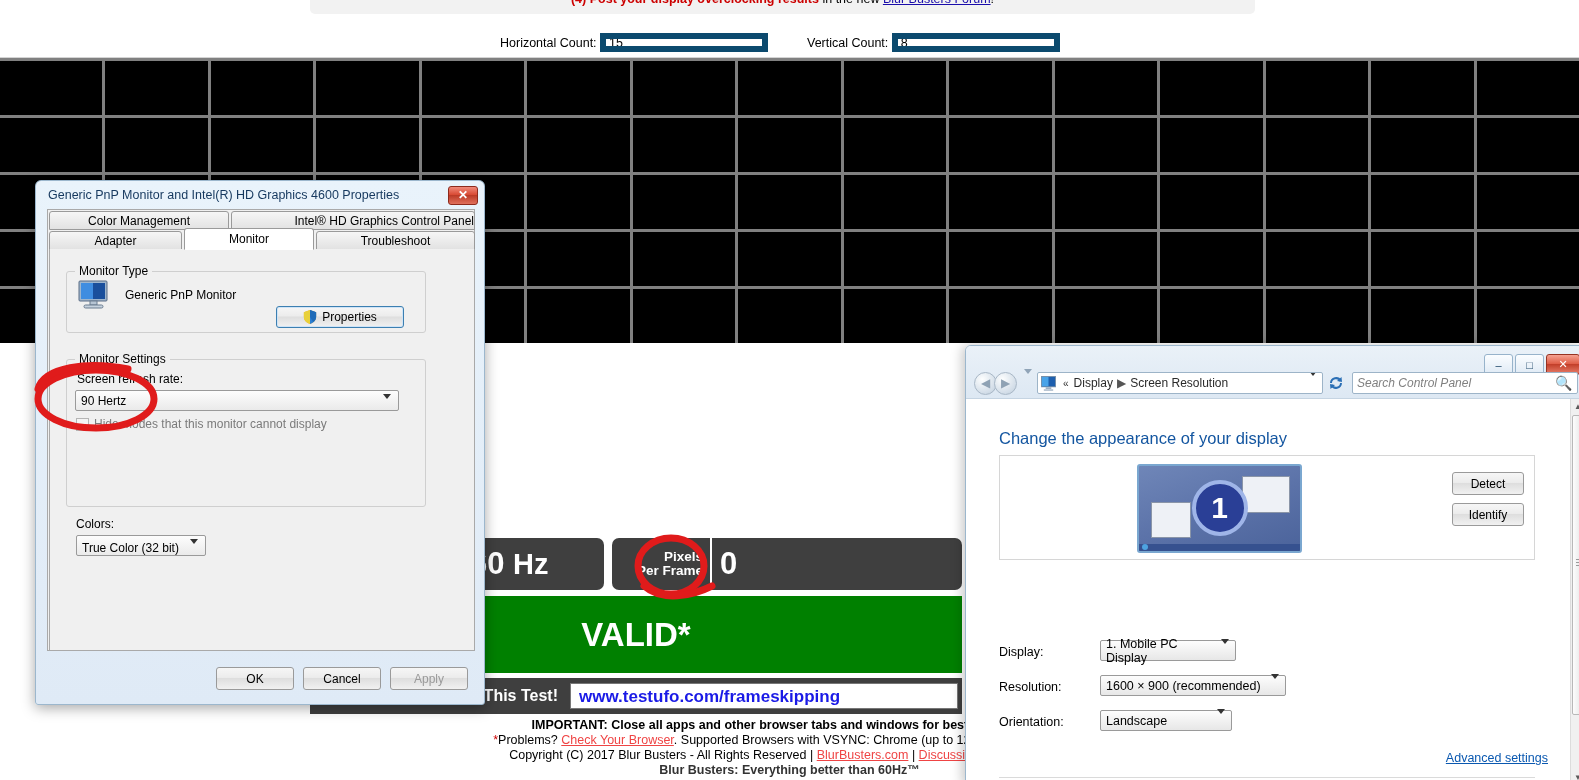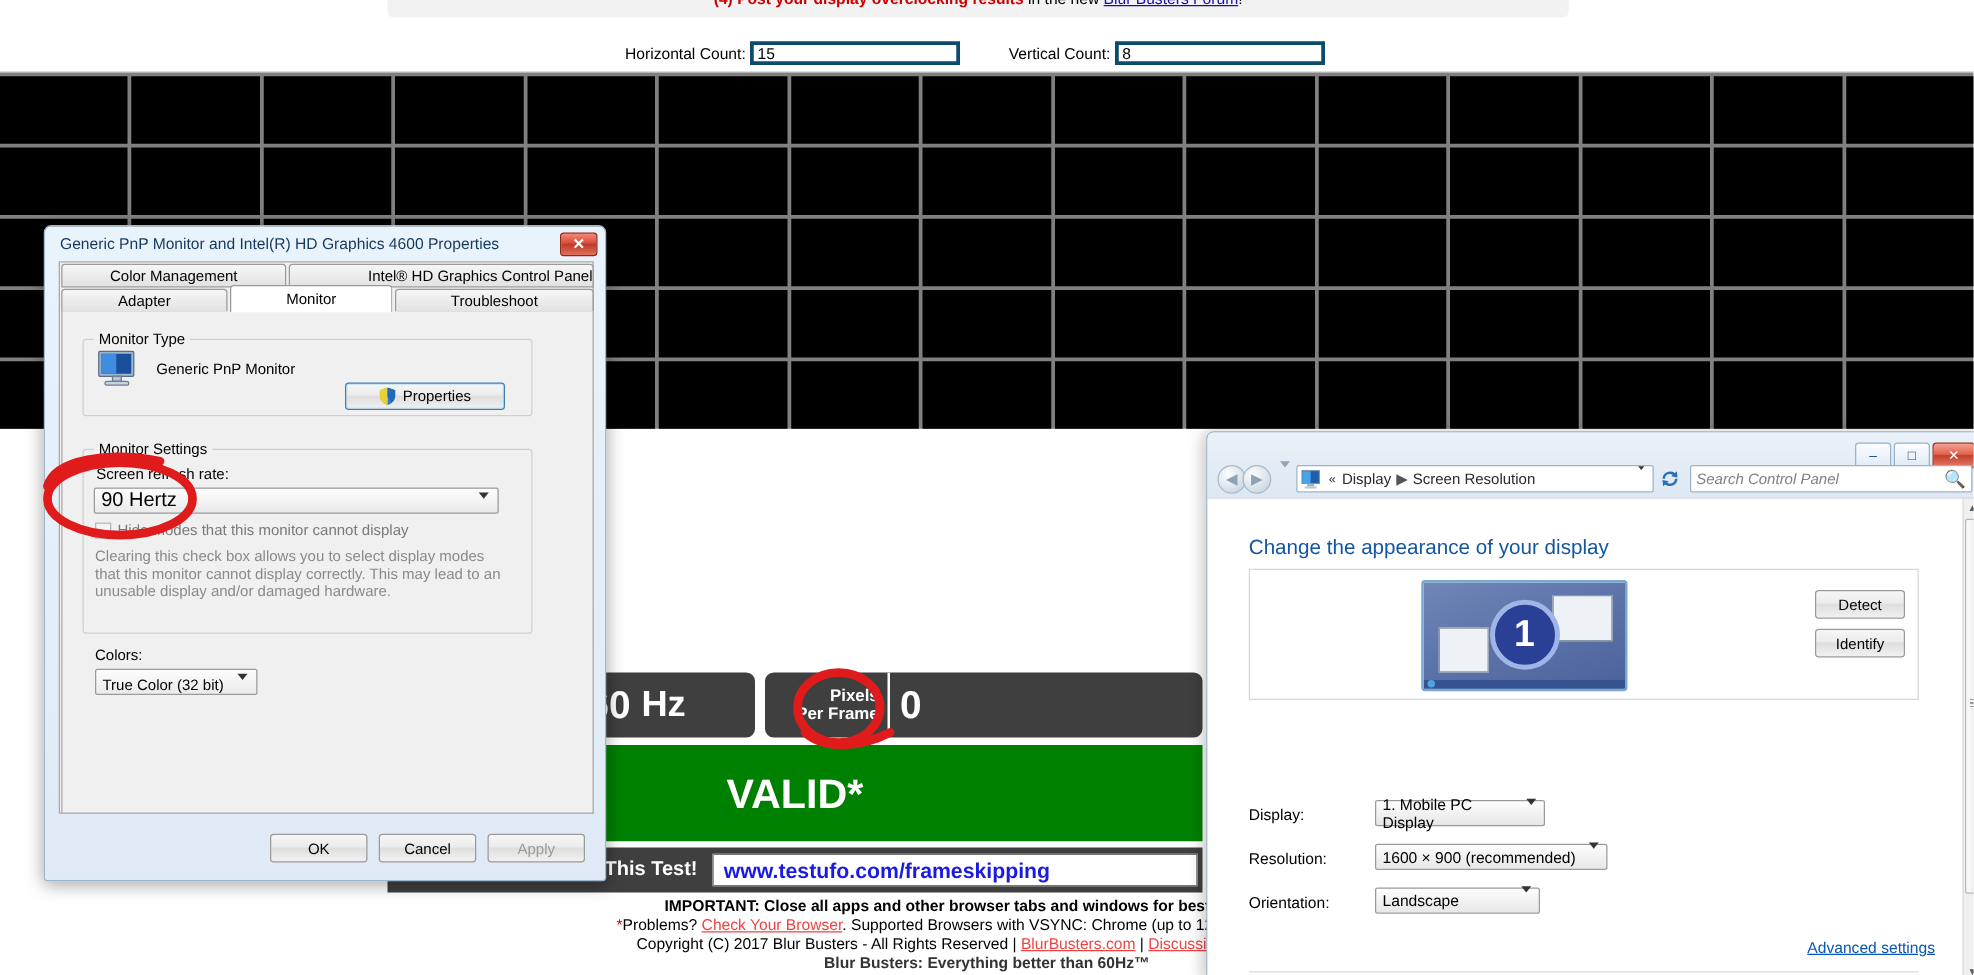--- a/index.html
+++ b/index.html
@@ -25,21 +25,21 @@
   
   .countrow {
     position: absolute; left: 0; top: 30px; width: 1579px; height: 26px;
   }
   .count-group { position: absolute; font-size: 12.5px; color:#000; white-space: nowrap; }
   .count-group .lbl { display:inline-block; vertical-align: middle; }
   .count-group input {
     vertical-align: middle;
     font-family: "Liberation Sans", sans-serif;
     font-size: 12.5px;
-    border: 3px solid #0c4a6e;
+    border: 6px solid #0c4a6e;
     background: #fff;
     height: 19px; padding: 0 3px;
     color:#000;
   }
   #hcount-group { left: 500px; top: 3px; }
   #hcount-group input { width: 168px; }
   #vcount-group { left: 807px; top: 3px; }
   #vcount-group input { width: 168px; }
 
   .hrule { position:absolute; left:0; top:57px; width:1579px; height:1px; background:#d4d4d4; }
@@ -175,21 +175,21 @@
   .shield {
     width:14px; height:14px; display:inline-block; position:relative;
   }
 
   .lbl-small { font-size:12px; color:#000; }
   #lbl-refresh { position:absolute; left:10px; top:12px; }
   #select-refresh {
     position:absolute; left:8px; top:30px; width:324px; height:21px;
     background: linear-gradient(180deg,#fdfdfd 0%, #eaeaea 100%);
     border:1px solid #9a9a9a; border-radius:2px;
-    font-size:16px; color:#000; display:flex; align-items:center;
+    font-size:12px; color:#000; display:flex; align-items:center;
     padding-left:5px; cursor:pointer;
   }
   #select-refresh .arrow { position:absolute; right:7px; top:8px; }
   .caret-down { width:0;height:0;border-left:4px solid transparent;border-right:4px solid transparent;border-top:5px solid #333; }
 
   #chk-hide { position:absolute; left:9px; top:58px; width:13px; height:13px; background:#f4f4f4; border:1px solid #b5b5b5; }
   #lbl-hide { position:absolute; left:27px; top:57px; font-size:12px; color:#7a7a7a; }
   #desc-hide { position:absolute; left:9px; top:78px; width:330px; font-size:12px; color:#8a8a8a; line-height:14px; }
 
   #lbl-colors { position:absolute; left:26px; top:268px; font-size:12px; color:#000; }
@@ -504,21 +504,20 @@
 
         <div class="groupbox" id="gb-settings">
           <span class="legend">Monitor Settings</span>
           <div class="lbl-small" id="lbl-refresh">Screen refresh rate:</div>
           <div id="select-refresh">
             <span>90 Hertz</span>
             <span class="arrow"><span class="caret-down"></span></span>
           </div>
           <div id="chk-hide"></div>
           <div id="lbl-hide">Hide modes that this monitor cannot display</div>
-          <div id="desc-hide">Clearing this check box allows you to select display modes that this monitor cannot display correctly. This may lead to an unusable display and/or damaged hardware.</div>
         </div>
 
         <div id="lbl-colors">Colors:</div>
         <div id="select-colors">
           <span>True Color (32 bit)</span>
           <span class="arrow"><span class="caret-down"></span></span>
         </div>
       </div>
     </div>
 

